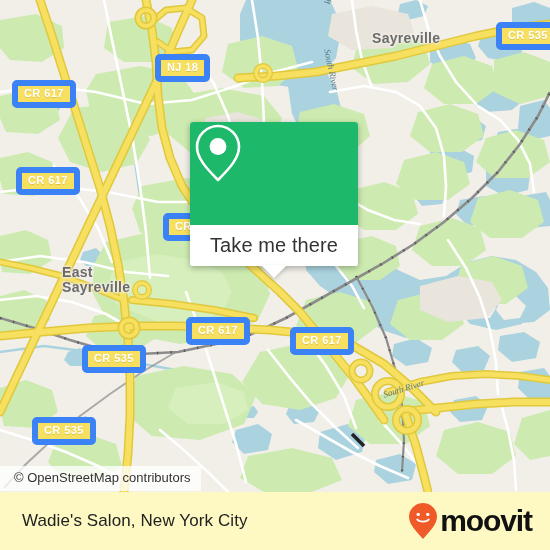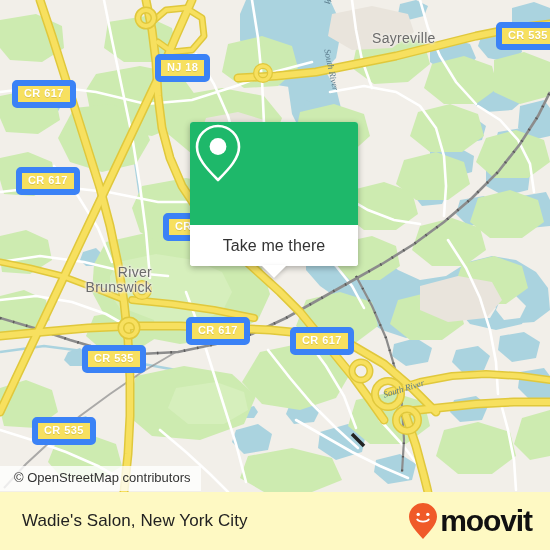--- a/index.html
+++ b/index.html
@@ -10,22 +10,22 @@
     background:#F2EFE9;
   }
   #app{position:relative;width:550px;height:550px;overflow:hidden;background:#F2EFE9;}
 
   
   #map{position:absolute;left:0;top:0;width:550px;height:492px;overflow:hidden;background:#F2EFE9;}
   #map svg{position:absolute;left:0;top:0;}
 
   
   .place-label{
-    position:absolute;color:#6b6b6b;font-size:14px;font-weight:400;
-    text-align:right;line-height:15px;letter-spacing:.3px;
+    position:absolute;color:#6b6b6b;font-size:14px;font-weight:700;
+    text-align:left;line-height:15px;letter-spacing:.3px;
     text-shadow:0 0 3px #F2EFE9,0 0 3px #F2EFE9,0 0 3px #F2EFE9,0 0 2px #F2EFE9;
     white-space:nowrap;pointer-events:none;
   }
   .place-label.two-line{white-space:normal;width:90px;}
 
   .water-label{
     position:absolute;color:#5a7b8c;font-size:9px;font-style:italic;
     white-space:nowrap;pointer-events:none;font-family:"Liberation Serif",serif;
   }
 
@@ -54,21 +54,21 @@
   }
   #popup-head{
     background:#1EB86A;height:103px;border-radius:3px 3px 0 0;
     display:flex;align-items:center;justify-content:center;
   }
   #popup-foot{
     background:#ffffff;height:41px;border-radius:0 0 3px 3px;
     display:flex;align-items:center;justify-content:center;
   }
   #popup-foot span{
-    color:#333333;font-size:16px;letter-spacing:.1px;
+    color:#333333;font-size:20px;letter-spacing:.1px;
   }
   #popup-tail{
     position:absolute;left:50%;margin-left:-13px;bottom:-12px;
     width:0;height:0;
     border-left:13px solid transparent;
     border-right:13px solid transparent;
     border-top:13px solid #ffffff;
     filter:drop-shadow(0 2px 2px rgba(0,0,0,.18));
   }
 
@@ -323,21 +323,21 @@
           <circle cx="142" cy="290" r="7" stroke="#E0C83C" stroke-width="6"></circle>
           <circle cx="142" cy="290" r="7" stroke="#F7E05F" stroke-width="3.5"></circle>
         </g>
 
         <path d="M352,434 L364,446" stroke="#222" stroke-width="3.5"></path>
       </g>
     </svg>
 
     <div class="place-label" style="left:372px;top:31px;">Sayreville</div>
 
-    <div class="place-label two-line" style="left:62px;top:265px;">River Brunswick</div>
+    <div class="place-label two-line" style="left:62px;top:265px;">East Sayreville</div>
 
     <div class="water-label" style="left:322px;top:2px;transform:rotate(-62deg);transform-origin:left top;">Wash</div>
     <div class="water-label" style="left:332px;top:48px;transform:rotate(78deg);transform-origin:left top;">South River</div>
     <div class="water-label" style="left:382px;top:390px;transform:rotate(-17deg);transform-origin:left top;">South River</div>
 
     <div class="shield" style="left:496px;top:22px;">CR 535</div>
     <div class="shield" style="left:155px;top:54px;text-align:center;">NJ 18</div>
     <div class="shield" style="left:12px;top:80px;">CR 617</div>
     <div class="shield" style="left:16px;top:167px;">CR 617</div>
     <div class="shield" style="left:163px;top:213px;">CR 617</div>

